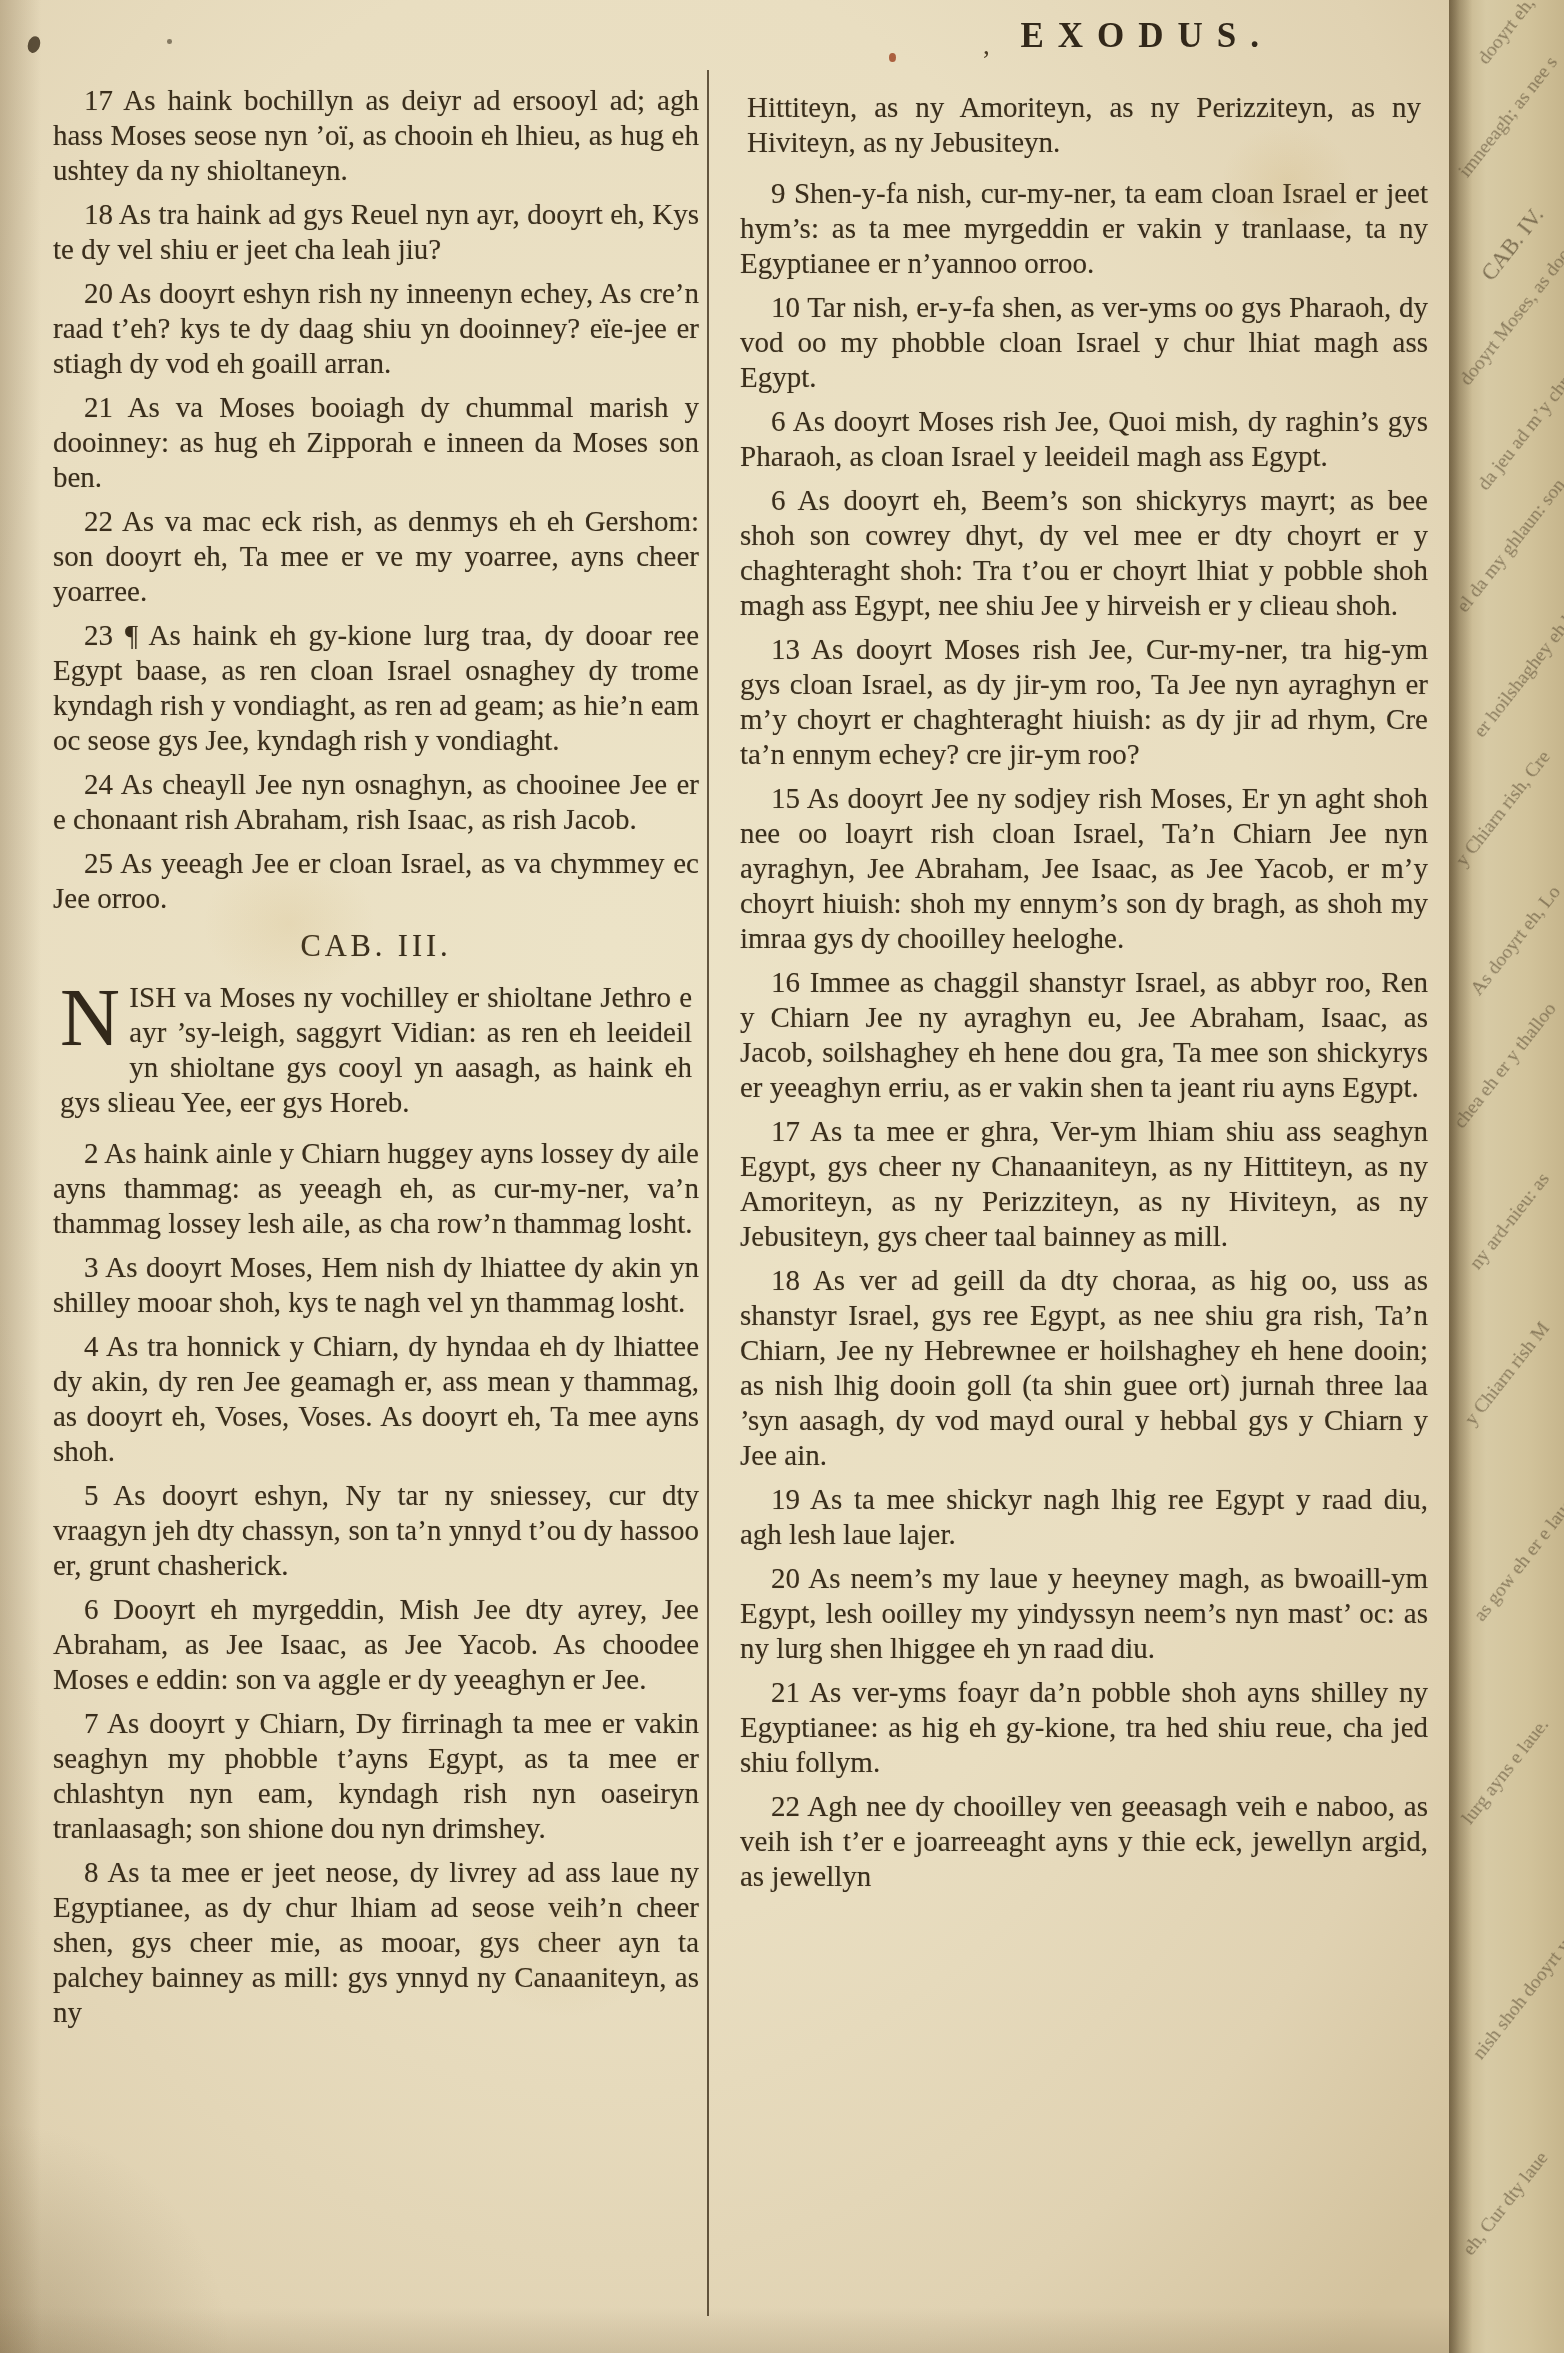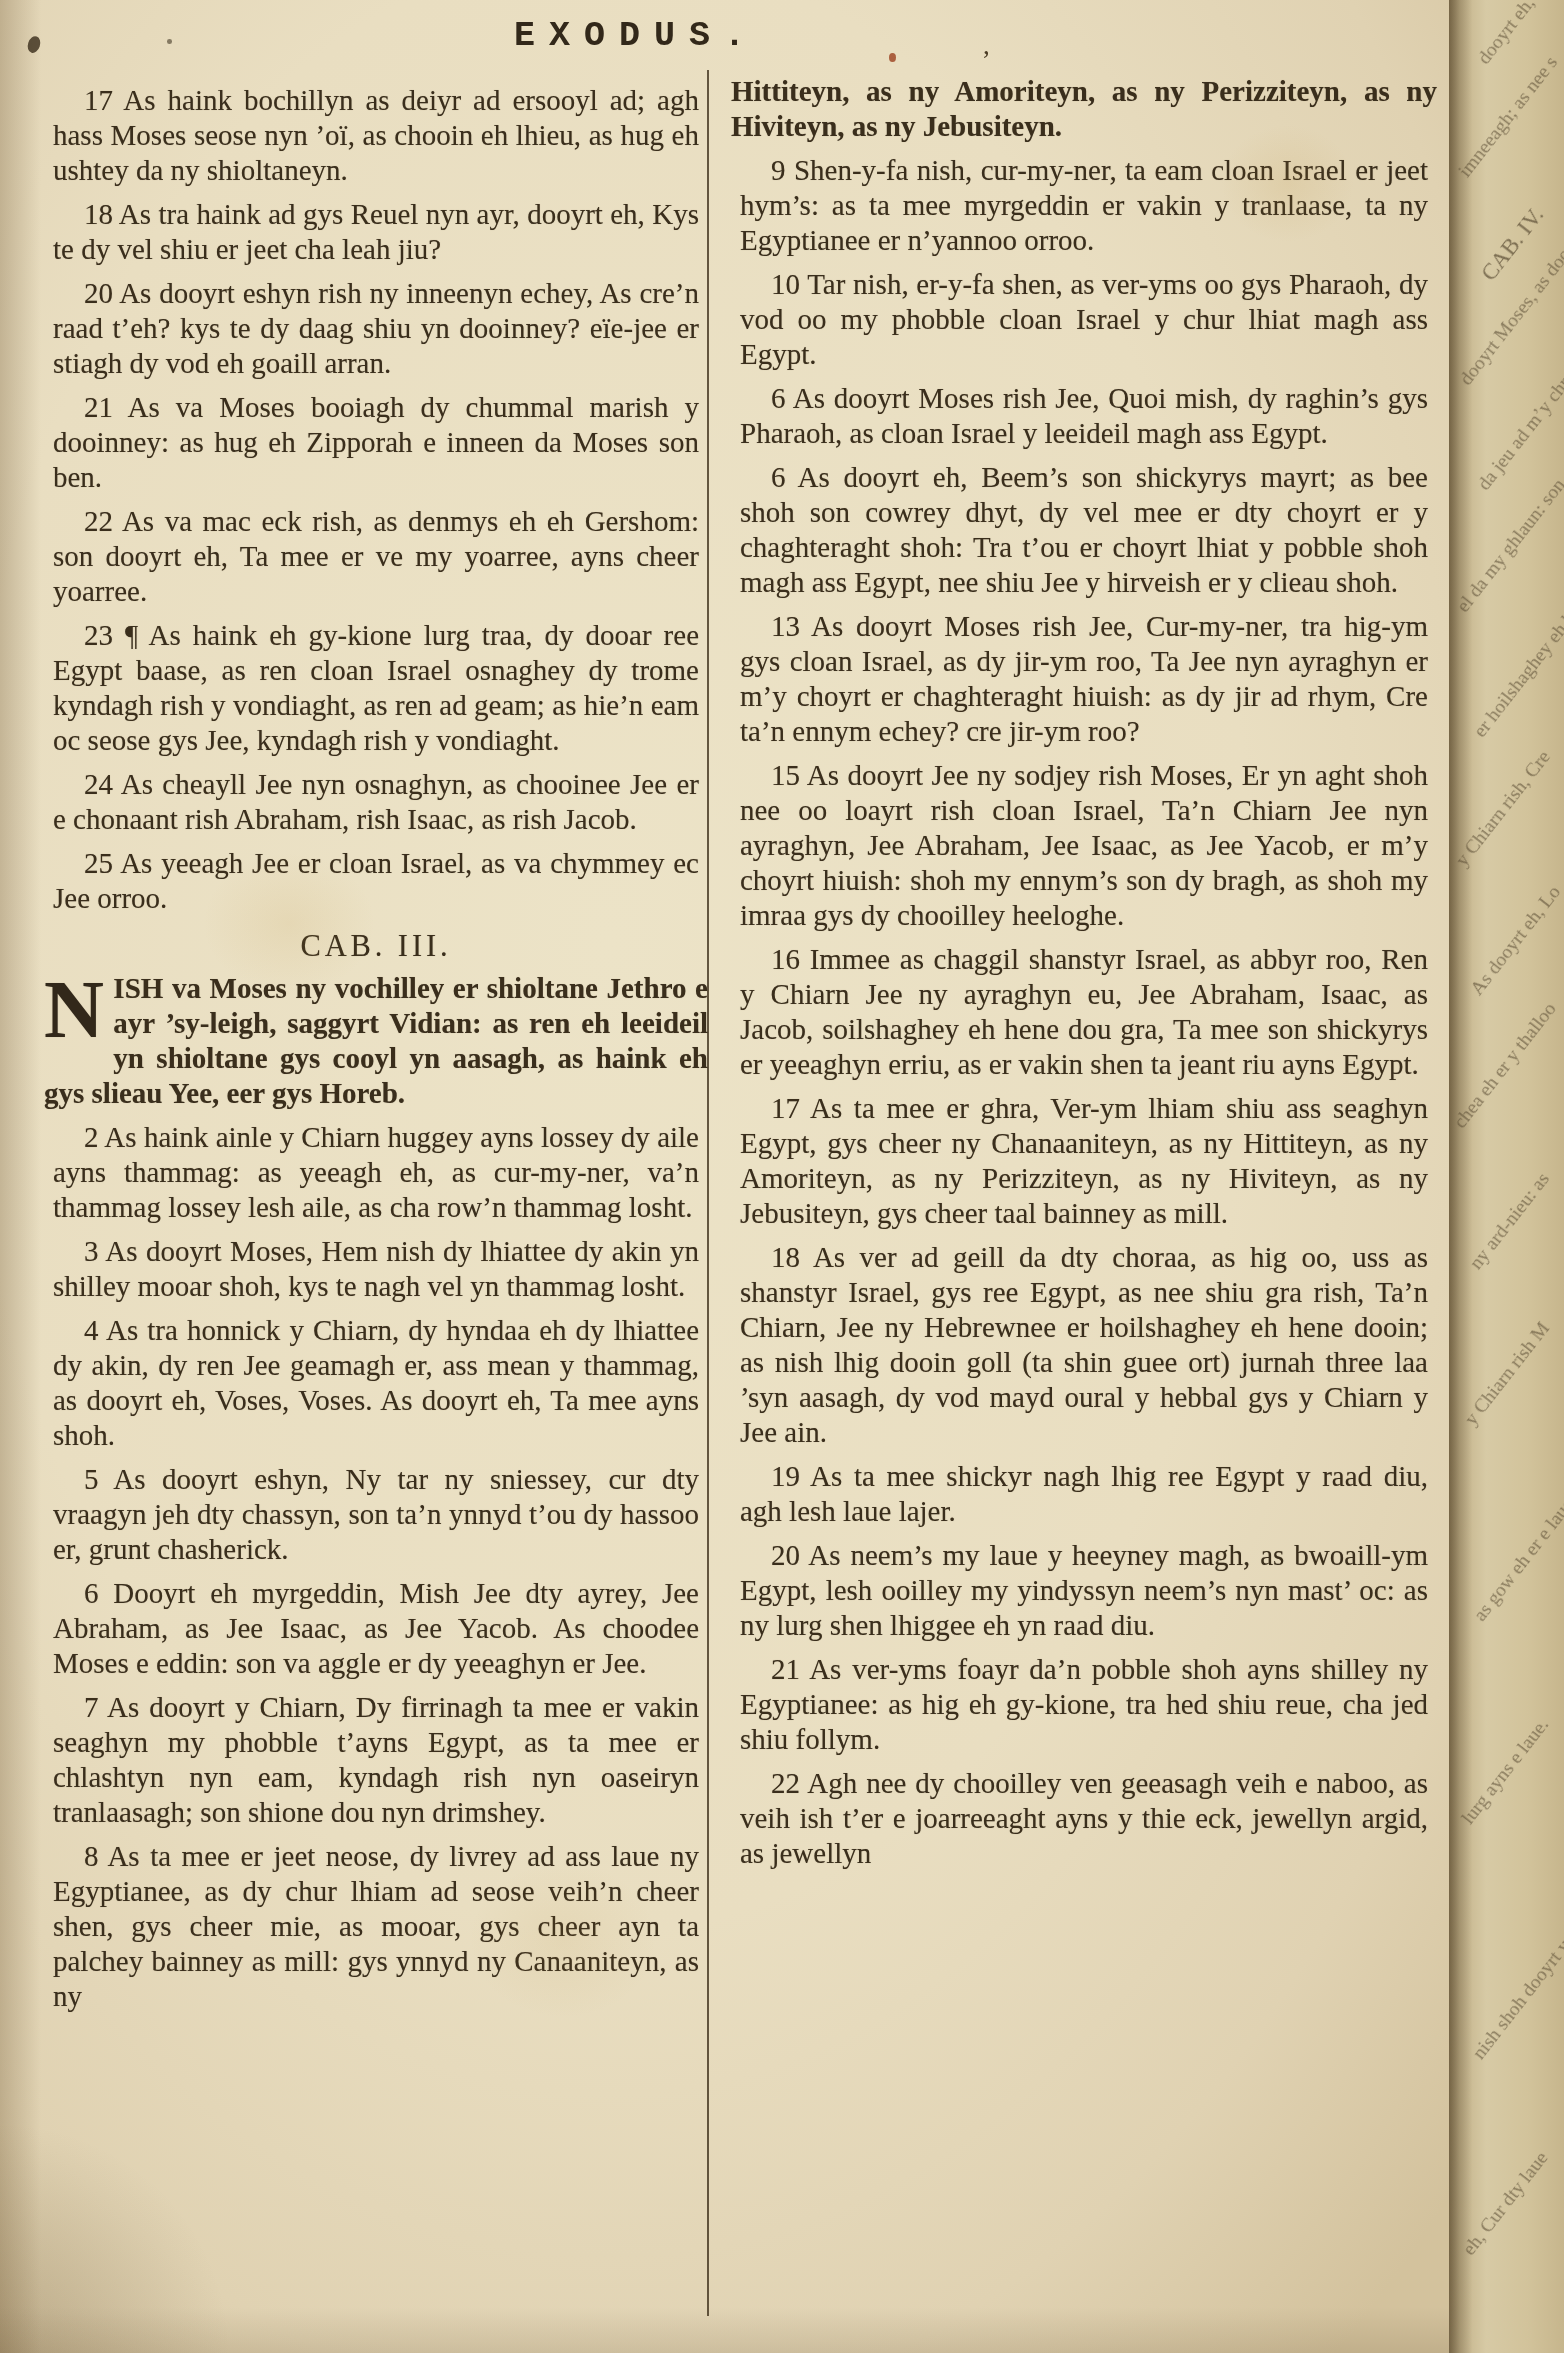--- a/index.html
+++ b/index.html
@@ -9,34 +9,34 @@
 
   
   .page{position:absolute;left:0;top:0;width:1449px;height:2354px;
         background:radial-gradient(ellipse 1174px 1800px at 42% 40%,
                    #ece3c7 0%, #e9dec1 55%, #e0d2b2 82%, #d3c29d 100%);}
   .page::before{content:"";position:absolute;inset:0;pointer-events:none;
         background:linear-gradient(90deg, rgba(118,94,58,.32) 0, rgba(118,94,58,0) 41px),
                    linear-gradient(0deg,  rgba(110,88,55,.18) 0, rgba(110,88,55,0) 47px),
                    radial-gradient(circle 329px at 0 2354px, rgba(95,75,45,.25), rgba(95,75,45,0) 70%);}
 
-  .header{position:absolute;top:15.6px;left:0;width:1273px;text-align:center;
-          font-size:35px;font-weight:bold;letter-spacing:14px;color:#32281a;font-family:Liberation Mono, monospace;}
+  .header{position:absolute;top:15.6px;left:0;width:1273px;text-align:right;
+          font-size:35px;font-weight:bold;letter-spacing:14px;color:#32281a;}
   .header-mark{position:absolute;left:983px;top:30px;font-size:27px;color:#4a3b24;}
 
   .divider{position:absolute;left:707px;top:70px;width:2.3px;height:2246px;
            background:rgba(60,46,26,.78);}
 
   .col{position:absolute;top:74px;text-align:justify;color:#3a2e1c;
        font-size:29px;line-height:35px;
        text-shadow:0 0 0.8px rgba(58,46,28,.35);}
   .col1{left:44px;width:664px;}
   .col2{left:731px;width:706px;}
   p.verse{margin:9px;text-indent:31px;}
-  p.cont{margin:0;text-indent:0;font-weight:bold;}
+  p.cont{margin:16px;text-indent:0;}
   .cab{margin:12.5px 0 7.8px 0;text-align:center;font-size:30.5px;font-weight:normal;
        letter-spacing:3.9px;text-indent:0;}
   .dropcap{float:left;font-size:83px;line-height:66px;padding:4.7px 9.4px 0 0;color:#32281a;}
 
   
   .fore{position:absolute;left:1449px;top:0;width:116px;height:2354px;overflow:hidden;
         background:linear-gradient(90deg,#9f8d68 0%,#c3b28a 9%,#d7caa5 32%,#d2c39b 68%,#c6b58c 100%);}
   .fore::before{content:"";position:absolute;inset:0;pointer-events:none;
         background:linear-gradient(90deg, rgba(66,51,28,.45), rgba(66,51,28,0) 23.5px);}
   .frag{position:absolute;transform:rotate(-52deg);transform-origin:left top;

